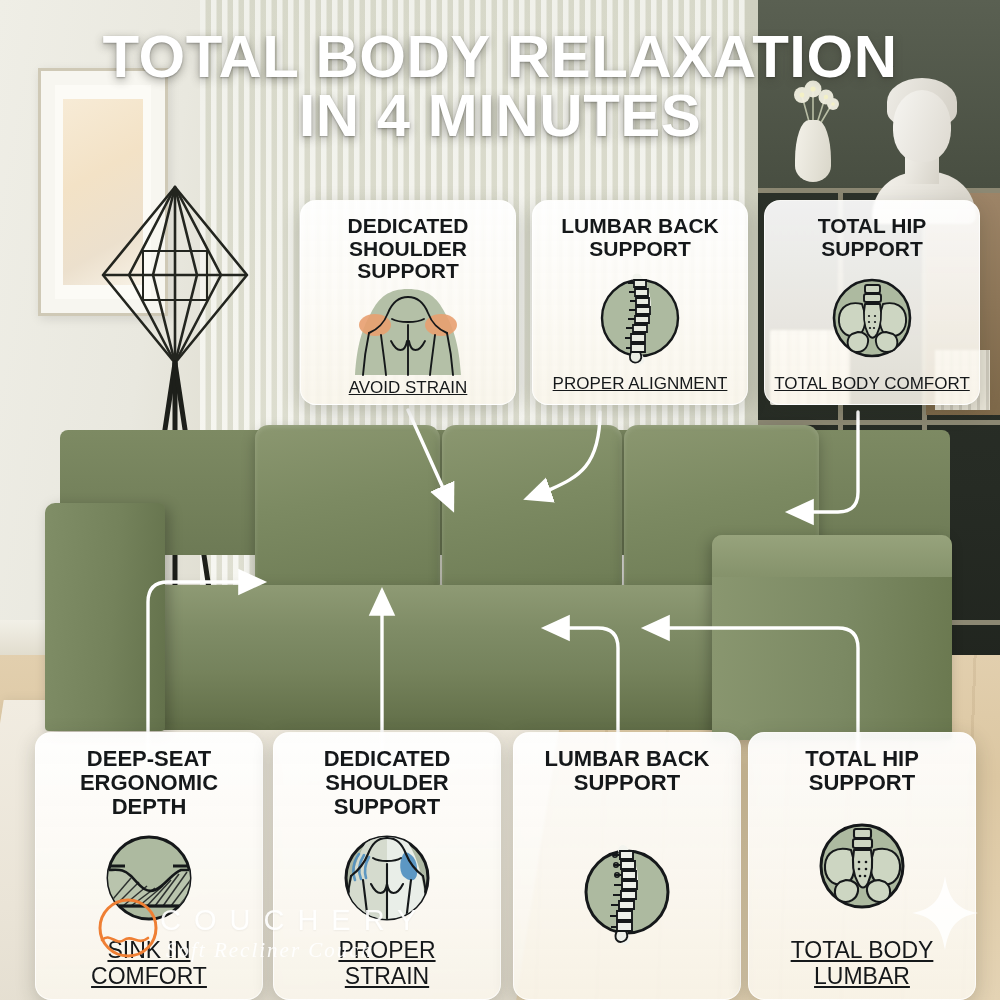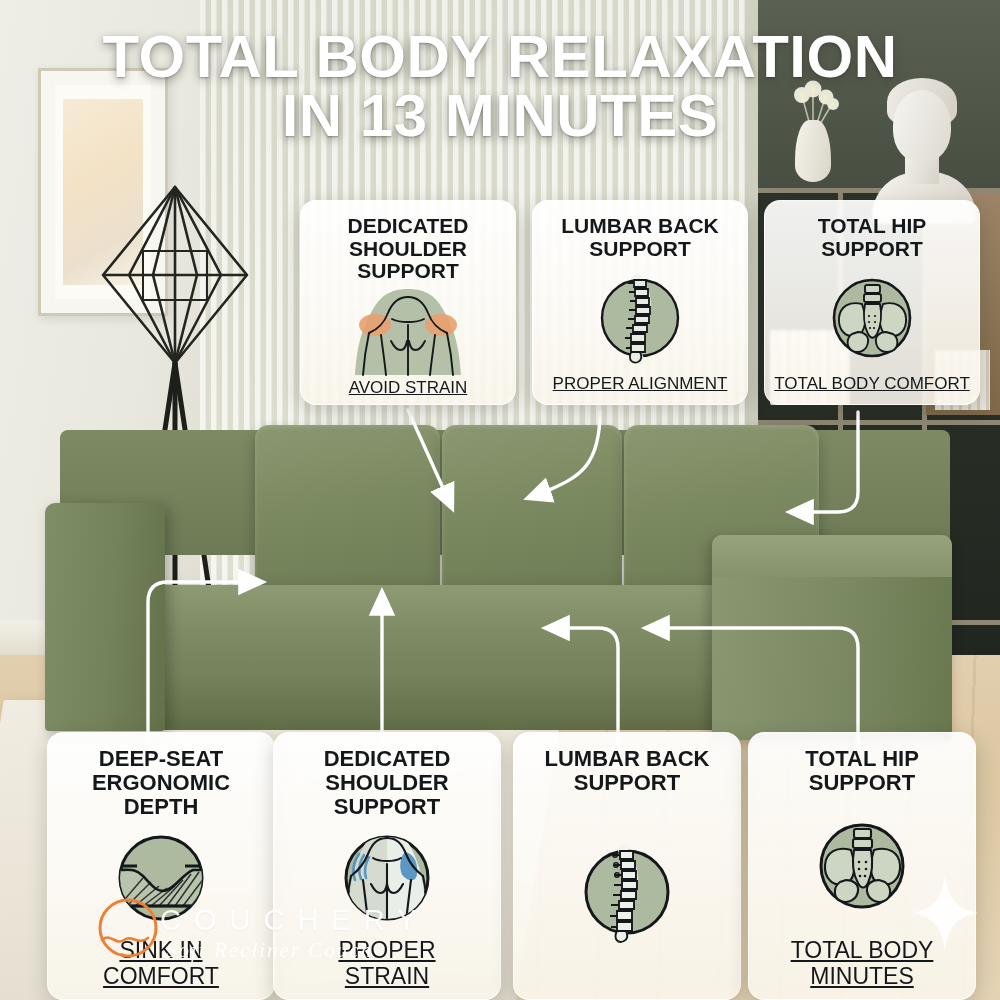--- a/index.html
+++ b/index.html
@@ -322,21 +322,21 @@
       <path d="M382 758 L382 592"></path>
 
       <path d="M618 758 L618 648 Q618 628 598 628 L546 628"></path>
 
       <path d="M858 758 L858 648 Q858 628 838 628 L646 628"></path>
     </g>
   </svg>
 
   <div class="headline">
     <span class="l1">TOTAL BODY RELAXATION</span>
-    <span class="l2">IN 13 MINUTES</span>
+    <span class="l2">IN 4 MINUTES</span>
   </div>
 
   <div class="card top" style="left:300px;">
     <div class="card-title">DEDICATED
 SHOULDER SUPPORT</div>
     <div class="card-icon">
       <svg width="118" height="96" viewBox="0 0 118 96">
         <path d="M59 6 C40 6 30 14 22 30 C13 46 8 62 6 92 L112 92 C110 62 105 46 96 30 C88 14 78 6 59 6 Z" fill="#b4c0a7"></path>
         <ellipse cx="26" cy="42" rx="16" ry="11" fill="#e8a070" opacity="0.9"></ellipse>
         <ellipse cx="92" cy="42" rx="16" ry="11" fill="#e8a070" opacity="0.9"></ellipse>
@@ -404,21 +404,21 @@
           <circle cx="47" cy="54" r="1.1"></circle>
             <circle cx="53" cy="54" r="1.1"></circle>
           <circle cx="48" cy="60" r="1.1"></circle>
             <circle cx="52" cy="60" r="1.1"></circle>
         </g>
       </svg>
     </div>
     <div class="card-sub">TOTAL BODY COMFORT</div>
   </div>
 
-  <div class="card bot" style="left:47px;justify-content:space-between;">
+  <div class="card bot" style="left:35px;justify-content:space-between;">
     <div class="card-title">DEEP-SEAT
 ERGONOMIC DEPTH</div>
     <div class="card-icon">
       <svg width="108" height="108" viewBox="0 0 108 108">
         <circle cx="54" cy="54" r="41" fill="#adbaa0" stroke="#15181a" stroke-width="3"></circle>
         <clipPath id="cclip">
             <circle cx="54" cy="54" r="41"></circle>
           </clipPath>
         <g clip-path="url(#cclip)">
           <path d="M10 46 C24 46 28 44 36 52 C44 60 50 70 60 66 C70 62 76 50 86 46 L100 46 L100 82 L10 82 Z" fill="#b9c4ad" stroke="#15181a" stroke-width="2.6"></path>
@@ -529,21 +529,21 @@
           <circle cx="51" cy="50" r="1.3"></circle>
             <circle cx="58" cy="50" r="1.3"></circle>
           <circle cx="51" cy="57" r="1.3"></circle>
             <circle cx="58" cy="57" r="1.3"></circle>
           <circle cx="52" cy="64" r="1.3"></circle>
             <circle cx="57" cy="64" r="1.3"></circle>
         </g>
       </svg>
     </div>
     <div class="card-sub">TOTAL BODY
-MINUTES</div>
+LUMBAR</div>
   </div>
 
   <div class="watermark">
     <svg class="wm-mark" width="72" height="72" viewBox="0 0 72 72">
       <circle cx="36" cy="32" r="28" fill="none" stroke="#ef7f34" stroke-width="3"></circle>
       <path d="M10 44 C18 36 24 50 32 44 C40 38 46 50 56 42" fill="none" stroke="#ef7f34" stroke-width="2.6" stroke-linecap="round"></path>
     </svg>
     <div class="wm-name">COUCHERY</div>
     <div class="wm-tag">Soft Recliner Couch</div>
   </div>

